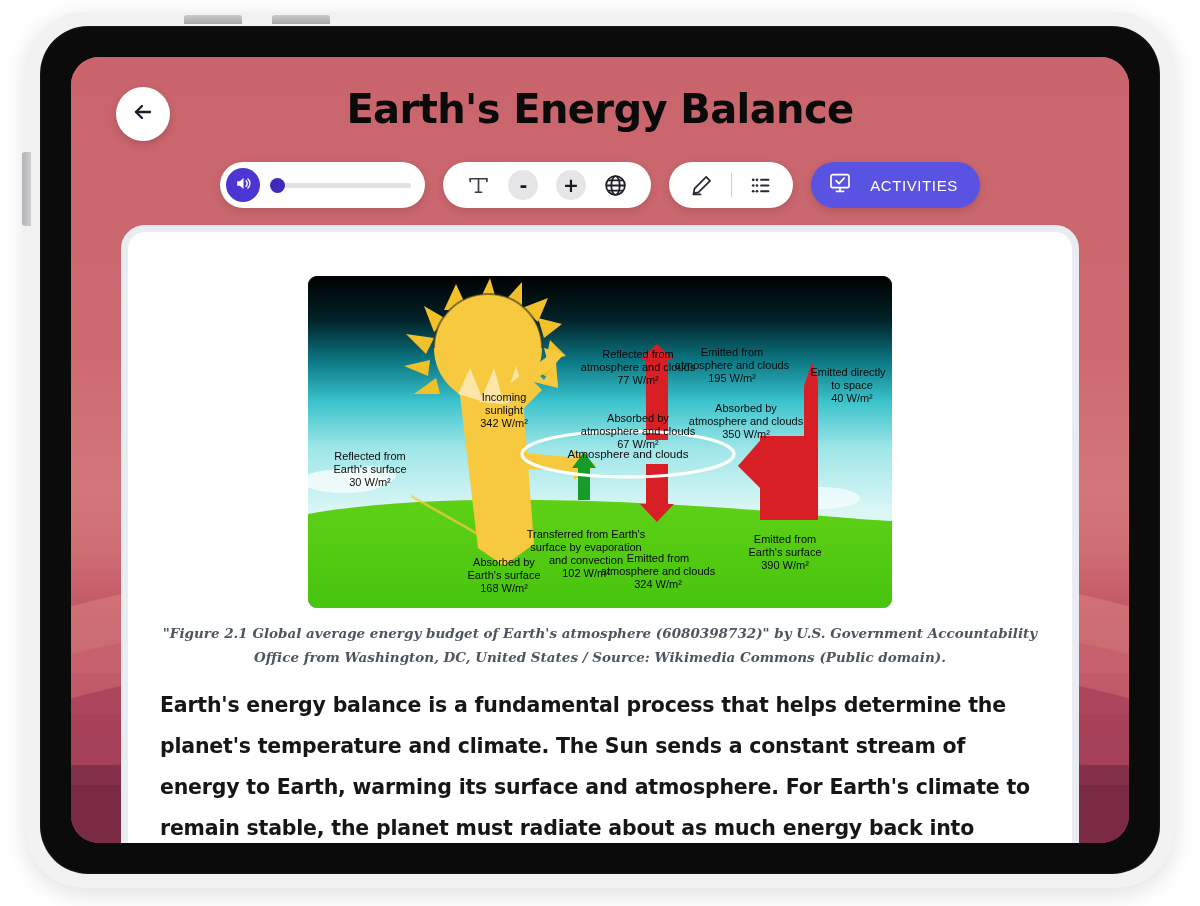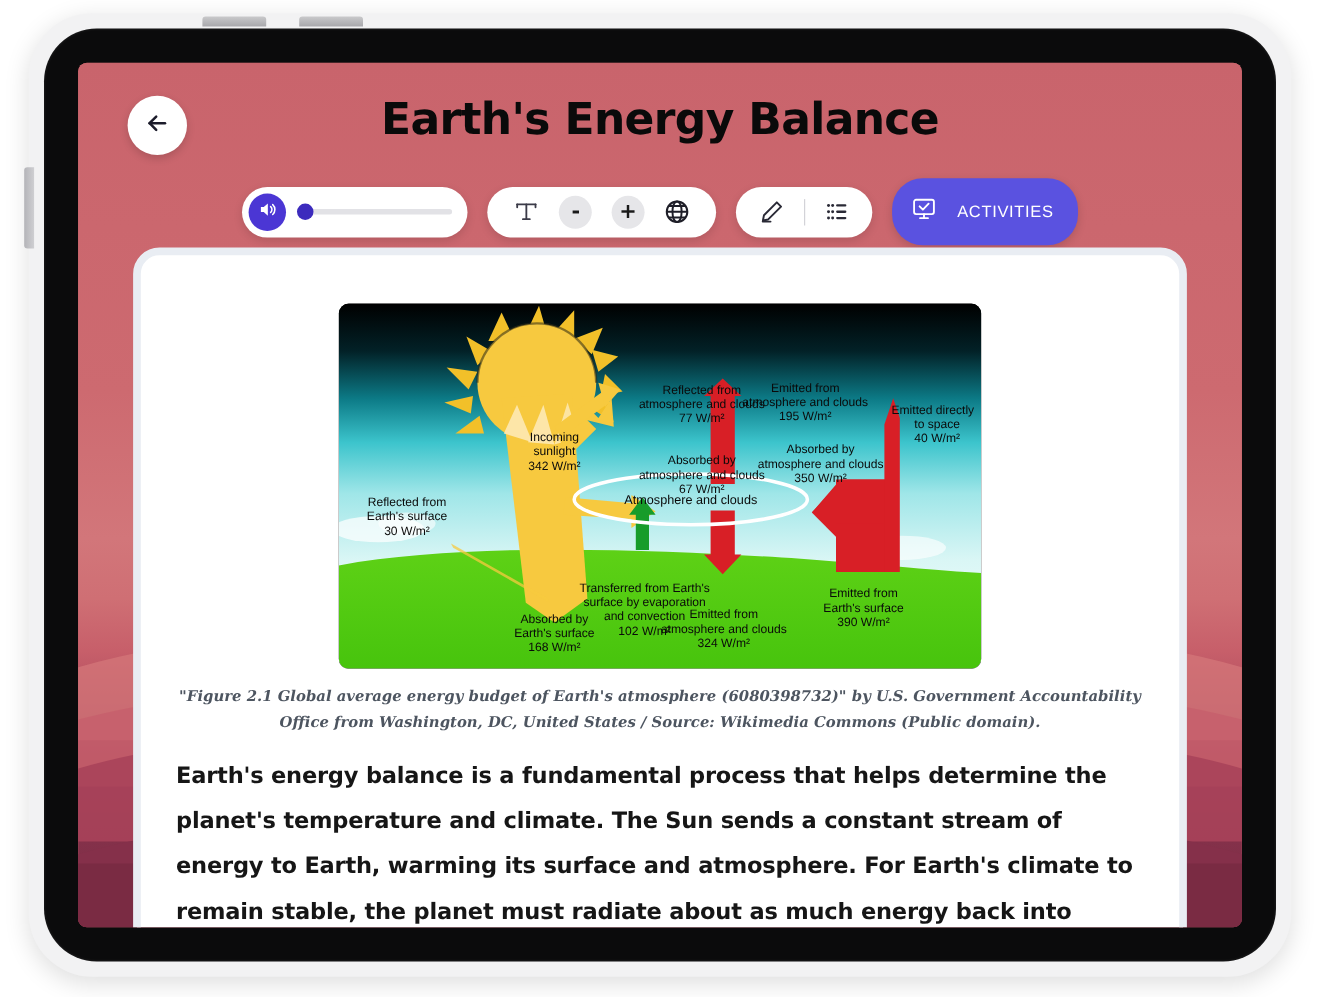--- a/index.html
+++ b/index.html
@@ -54,21 +54,21 @@
     border-radius: 3px 0 0 3px;
     background: linear-gradient(90deg,#b4b4b8,#cfcfd2);
   }
 
   
   #screen {
     position: absolute;
     left: 45px; top: 45px;
     width: 1058px;
     height: 786px;
-    border-radius: 8px;
+    border-radius: 28px;
     overflow: hidden;
     background: #c46068;
   }
 
   
   #app-background {
     position: absolute;
     inset: 0;
     background: linear-gradient(180deg,
        #c9646c 0%,
@@ -188,21 +188,21 @@
     cursor: pointer;
   }
   .plain-icon svg { width: 25px; height: 25px; }
 
   
   #annotate-group { width: 124px; justify-content: space-around; padding: 0 12px; }
   #toolbar-divider { width: 1px; height: 24px; background: #cfcfd4; }
 
   
   #activities-button {
-    height: 61px;
+    height: 46px;
     background: #5a52e0;
     border-radius: 28px;
     display: flex;
     align-items: center;
     gap: 18px;
     padding: 0 22px 0 17px;
     box-shadow: 0 3px 9px rgba(0,0,0,0.15);
     cursor: pointer;
   }
   #activities-button svg { width: 24px; height: 24px; }

